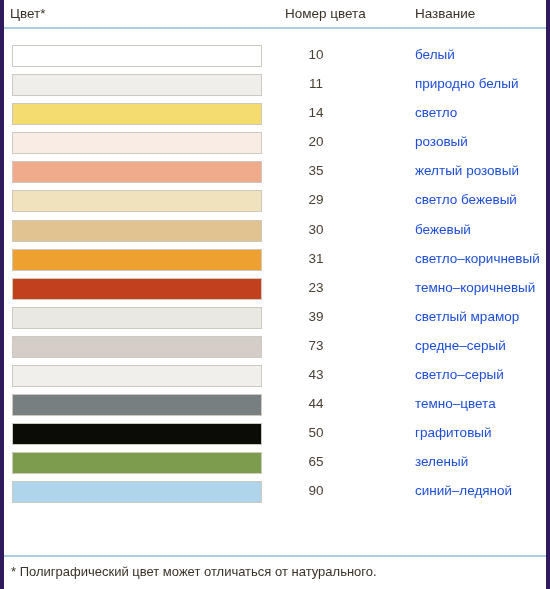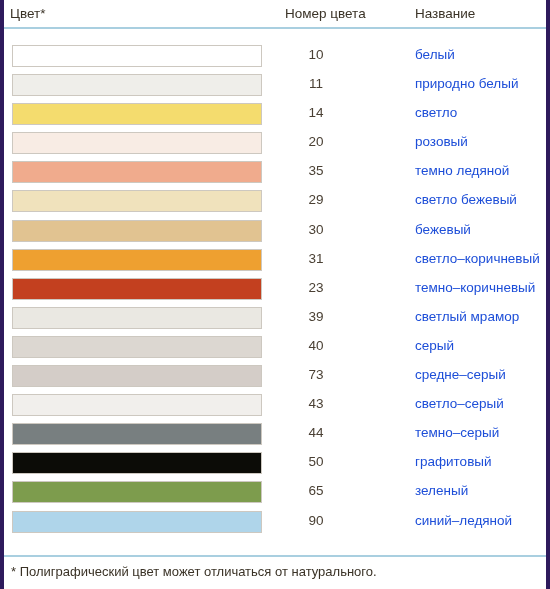--- a/index.html
+++ b/index.html
@@ -138,21 +138,21 @@
           <div class="cell-name">светло</div>
         </div>
         <div class="row">
           <div class="swatch" style="background: rgb(248, 236, 228);"></div>
           <div class="cell-number">20</div>
           <div class="cell-name">розовый</div>
         </div>
         <div class="row">
           <div class="swatch" style="background: rgb(240, 171, 141);"></div>
           <div class="cell-number">35</div>
-          <div class="cell-name">темно ледяной</div>
+          <div class="cell-name">желтый розовый</div>
         </div>
         <div class="row">
           <div class="swatch" style="background: rgb(240, 226, 188);"></div>
           <div class="cell-number">29</div>
           <div class="cell-name">светло бежевый</div>
         </div>
         <div class="row">
           <div class="swatch" style="background: rgb(225, 195, 145);"></div>
           <div class="cell-number">30</div>
           <div class="cell-name">бежевый</div>
@@ -166,38 +166,33 @@
           <div class="swatch" style="background: rgb(195, 64, 31);"></div>
           <div class="cell-number">23</div>
           <div class="cell-name">темно–коричневый</div>
         </div>
         <div class="row">
           <div class="swatch" style="background: rgb(234, 232, 226);"></div>
           <div class="cell-number">39</div>
           <div class="cell-name">светлый мрамор</div>
         </div>
         <div class="row">
-          <div class="swatch" style="background: rgb(220, 215, 209);"></div>
-          <div class="cell-number">40</div>
-          <div class="cell-name">серый</div>
-        </div>
-        <div class="row">
           <div class="swatch" style="background: rgb(212, 205, 200);"></div>
           <div class="cell-number">73</div>
           <div class="cell-name">средне–серый</div>
         </div>
         <div class="row">
           <div class="swatch" style="background: rgb(241, 239, 236);"></div>
           <div class="cell-number">43</div>
           <div class="cell-name">светло–серый</div>
         </div>
         <div class="row">
           <div class="swatch" style="background: rgb(120, 127, 128);"></div>
           <div class="cell-number">44</div>
-          <div class="cell-name">темно–серый</div>
+          <div class="cell-name">темно–цвета</div>
         </div>
         <div class="row">
           <div class="swatch" style="background: rgb(12, 12, 7);"></div>
           <div class="cell-number">50</div>
           <div class="cell-name">графитовый</div>
         </div>
         <div class="row">
           <div class="swatch" style="background: rgb(125, 156, 77);"></div>
           <div class="cell-number">65</div>
           <div class="cell-name">зеленый</div>

